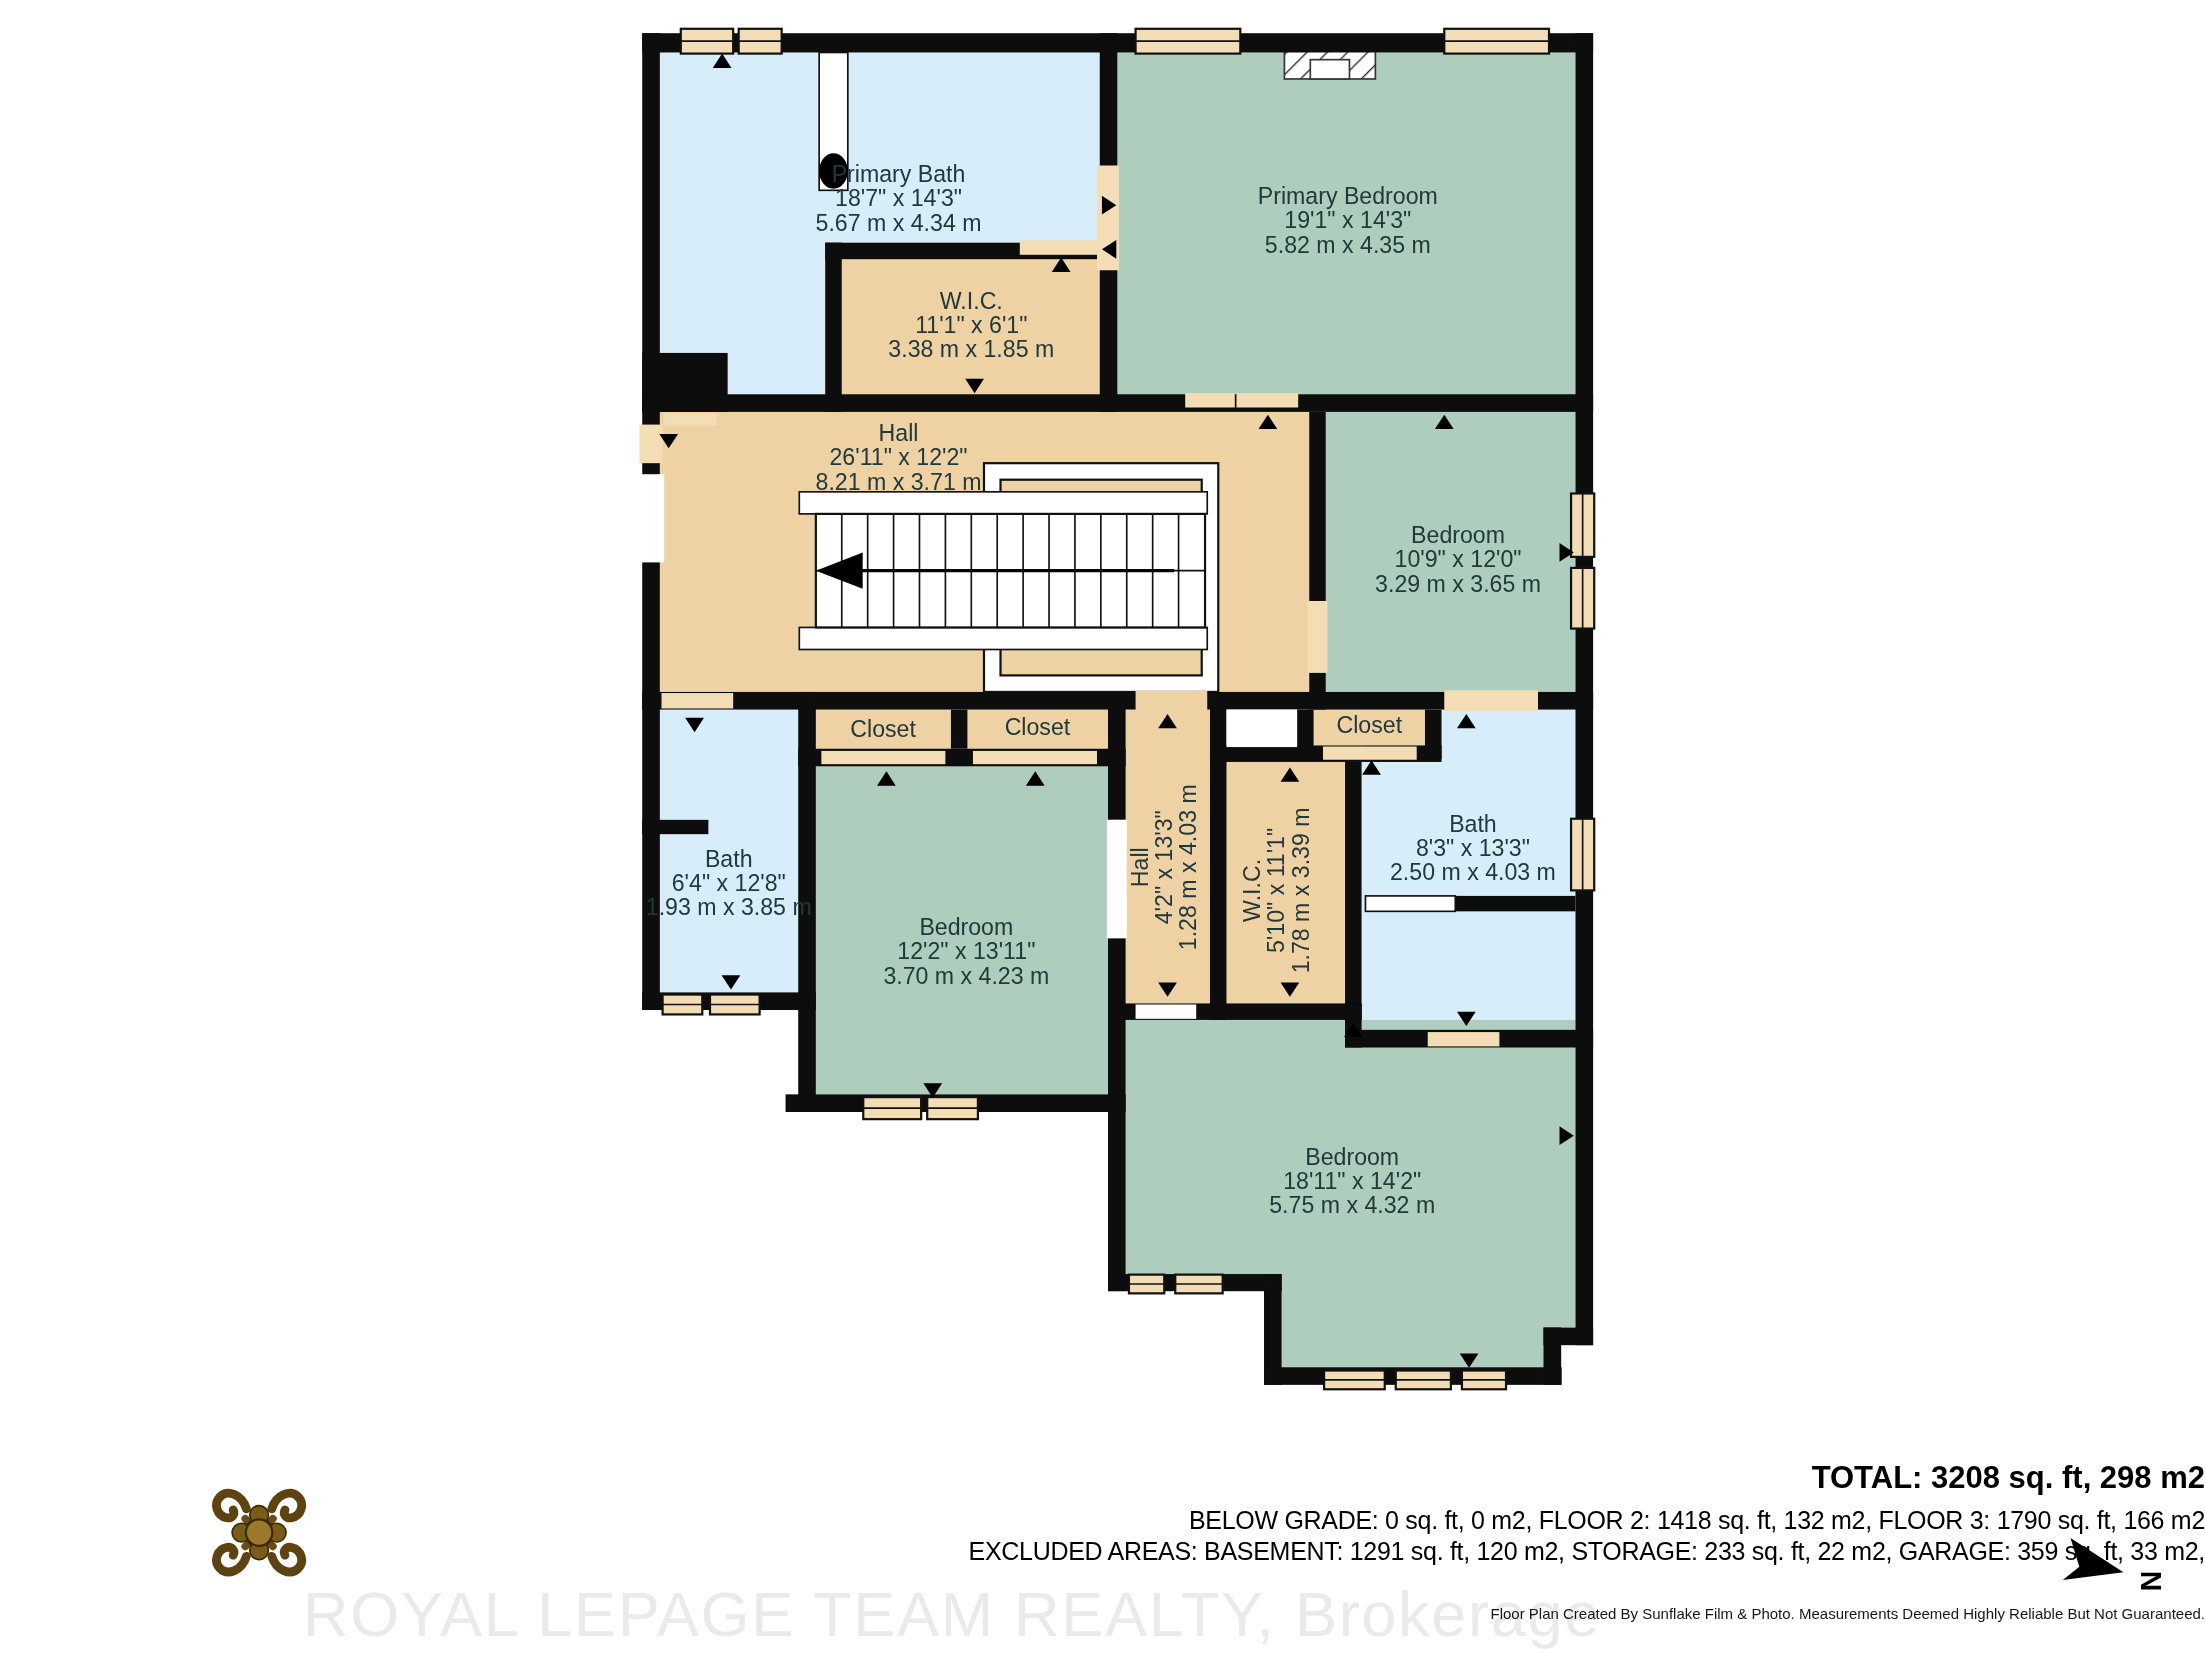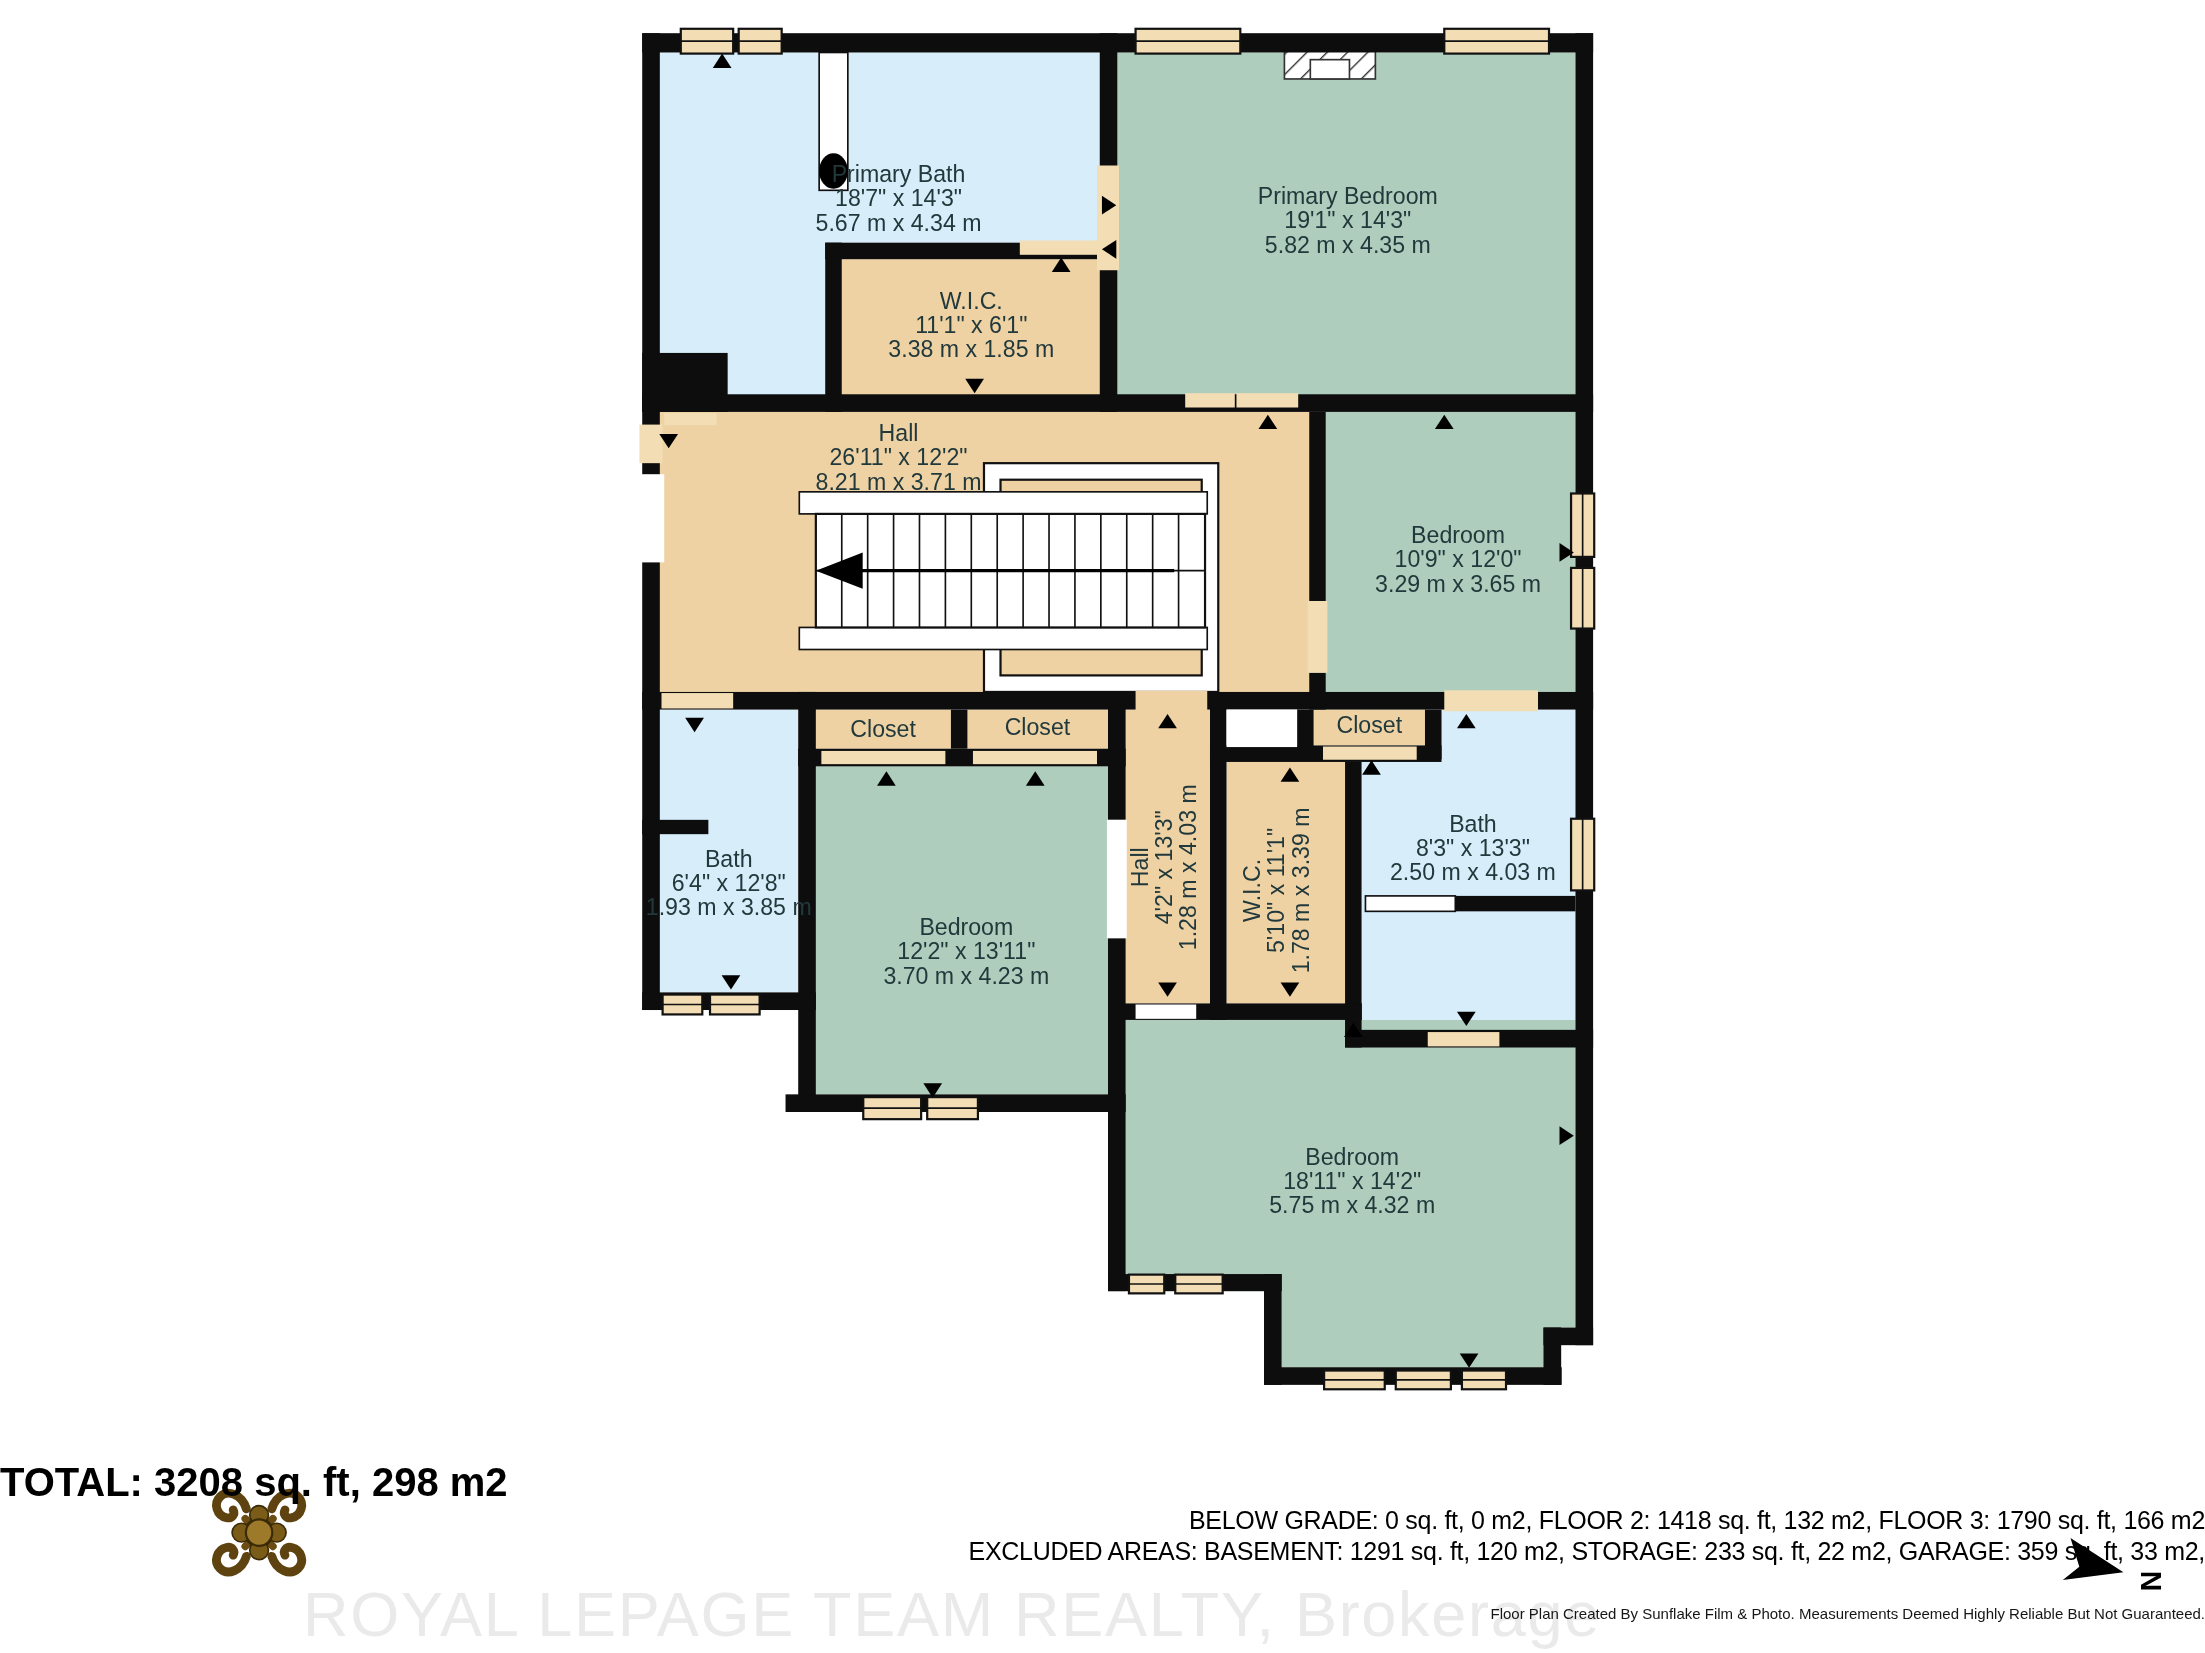--- a/index.html
+++ b/index.html
@@ -1,22 +1,22 @@
 <!DOCTYPE html>
 <html style="font-size:8.8px"><head>
 <meta charset="utf-8">
 <style>
   html,body{margin:0;padding:0;background:#ffffff;}
   body{width:2205px;height:1654px;position:relative;font-family:"Liberation Sans",sans-serif;}
   .stage{position:absolute;left:0;top:0;width:2205px;height:1654px;overflow:hidden;}
   #plan-svg{position:absolute;left:0;top:0;z-index:0;}
   .watermark{position:absolute;top:1578px;left:0;width:1904px;text-align:center;
              font-size:63px;font-weight:500;color:#eaeaea;letter-spacing:1.7px;z-index:1;white-space:nowrap;}
-  .f-total{position:absolute;top:1460px;left:0;width:2205px;text-align:left;
-           font-size:40px;font-weight:bold;color:#000;z-index:2;}
+  .f-total{position:absolute;top:1460px;left:0;width:2205px;text-align:right;
+           font-size:31px;font-weight:bold;color:#000;z-index:2;}
   .f-line{position:absolute;left:0;width:2205px;text-align:right;font-size:25px;color:#000;
           letter-spacing:-0.3px;z-index:2;white-space:nowrap;}
   #f-line2{top:1506px}
   #f-line3{top:1537px}
   #f-line4{top:1568px}
   .fineprint{position:absolute;top:1605px;left:0;width:2205px;text-align:right;
              font-size:15px;color:#161616;z-index:3;white-space:nowrap;}
 </style>
 </head>
 <body>

